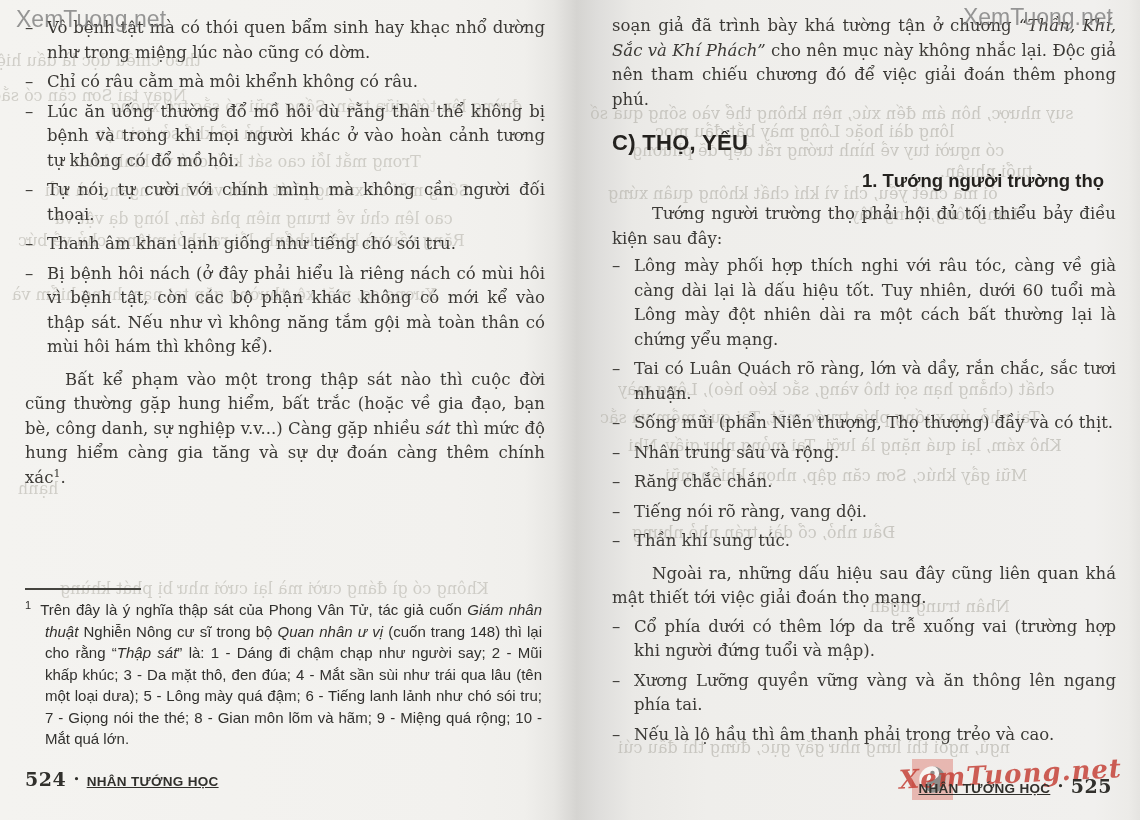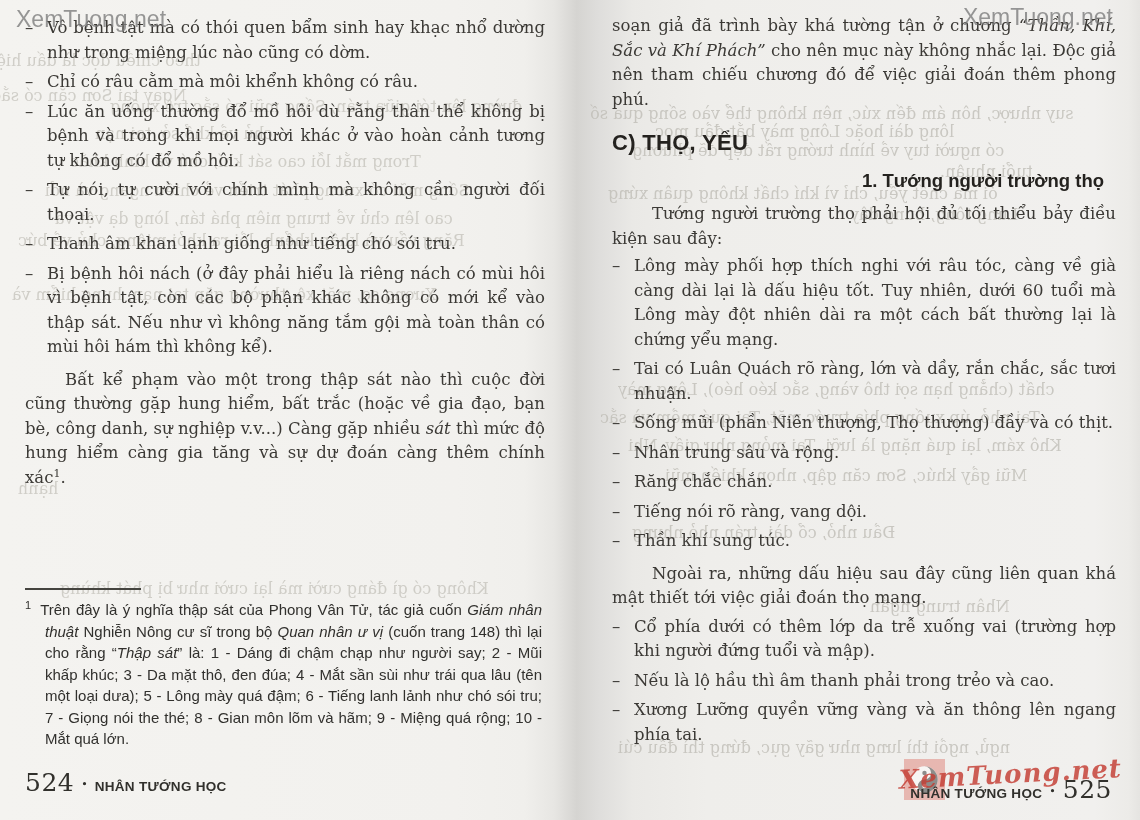--- a/index.html
+++ b/index.html
@@ -67,25 +67,25 @@
   }
   .fn-rule { width:116px; height:2px; background:#45443f; margin-bottom:9px; }
   .fn-body { padding-left:20px; text-indent:-20px; }
   .fn-sup { font-size:11px; vertical-align:super; line-height:0; margin-right:9px; }
 
   
   .footer-left {
     position:absolute; z-index:4; left:25px; top:768px;
     color:#31302c; white-space:nowrap;
   }
-  .pgnum { font-family:"DejaVu Serif", serif; font-weight:400; font-size:25px; letter-spacing:.5px; }
+  .pgnum { font-family:"DejaVu Serif", serif; font-weight:700; font-size:19px; letter-spacing:.5px; }
   .footer-sep { font-size:11px; vertical-align:3px; margin:0 7px; }
   .footer-title {
     font-family:"Liberation Sans", sans-serif; font-weight:700;
-    font-size:13.5px; letter-spacing:.3px;
+    font-size:13.5px; letter-spacing:.3px;text-decoration:underline;
   }
   .footer-right {
     position:absolute; z-index:4; right:28px; top:775px;
     color:#31302c; white-space:nowrap;
   }
   .ft-text { position:relative; z-index:3; }
   .logo-square {
     position:absolute; z-index:1; left:-6px; top:-16px;
     width:41px; height:41px; background:rgba(224,136,128,.55);
     display:flex; align-items:center; justify-content:center;
@@ -188,22 +188,22 @@
         <li><span class="dash">–</span><span>Nhân trung sâu và rộng.</span></li>
         <li><span class="dash">–</span><span>Răng chắc chắn.</span></li>
         <li><span class="dash">–</span><span>Tiếng nói rõ ràng, vang dội.</span></li>
         <li><span class="dash">–</span><span>Thần khí sung túc.</span></li>
       </ul>
 
       <p class="para">Ngoài ra, những dấu hiệu sau đây cũng liên quan khá mật thiết tới việc giải đoán thọ mạng.</p>
 
       <ul class="dash-list" style="margin-top:4px">
         <li><span class="dash">–</span><span>Cổ phía dưới có thêm lớp da trễ xuống vai (trường hợp khi người đứng tuổi và mập).</span></li>
+        <li><span class="dash">–</span><span>Xương Lưỡng quyền vững vàng và ăn thông lên ngang phía tai.</span></li>
         <li><span class="dash">–</span><span>Nếu là lộ hầu thì âm thanh phải trong trẻo và cao.</span></li>
-        <li><span class="dash">–</span><span>Xương Lưỡng quyền vững vàng và ăn thông lên ngang phía tai.</span></li>
       </ul>
     </div>
 
     <div class="footer-right">
       <span class="logo-square">
         <svg width="33" height="33" viewBox="0 0 40 40">
           <circle cx="20" cy="20" r="16" fill="#f7f5f3"></circle>
           <path d="M20 4 a16 16 0 0 1 0 32 a8 8 0 0 1 0 -16 a8 8 0 0 0 0 -16 Z" fill="#8d8c8a"></path>
           <circle cx="20" cy="12" r="2.7" fill="#8d8c8a"></circle>
           <circle cx="20" cy="28" r="2.7" fill="#f7f5f3"></circle>

